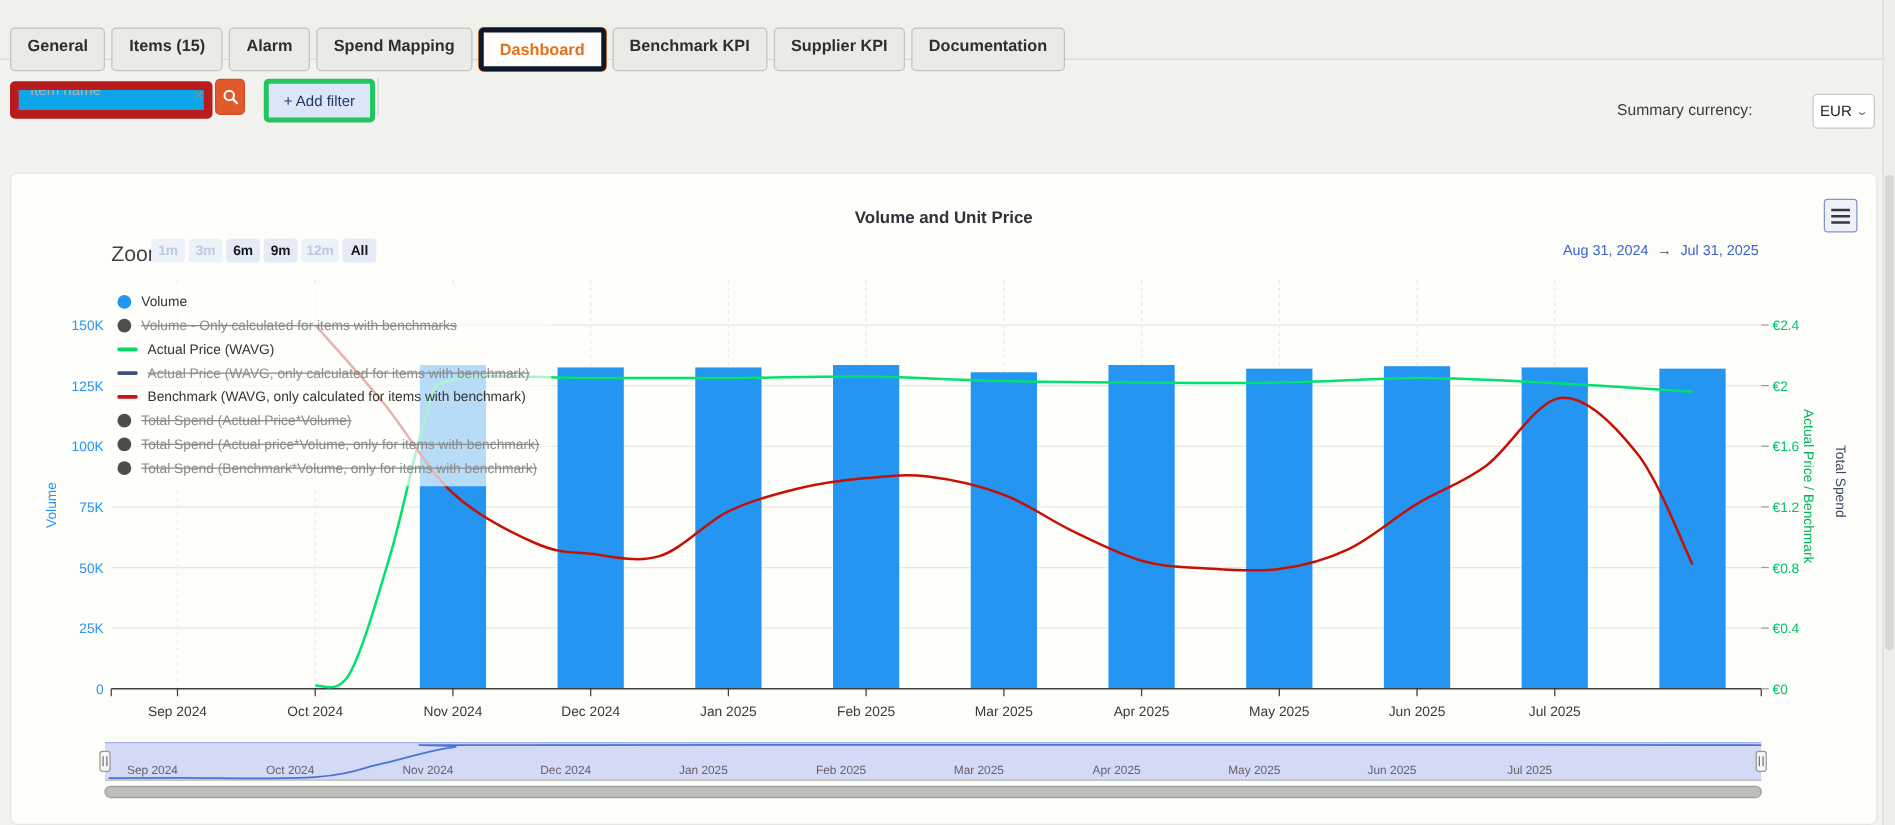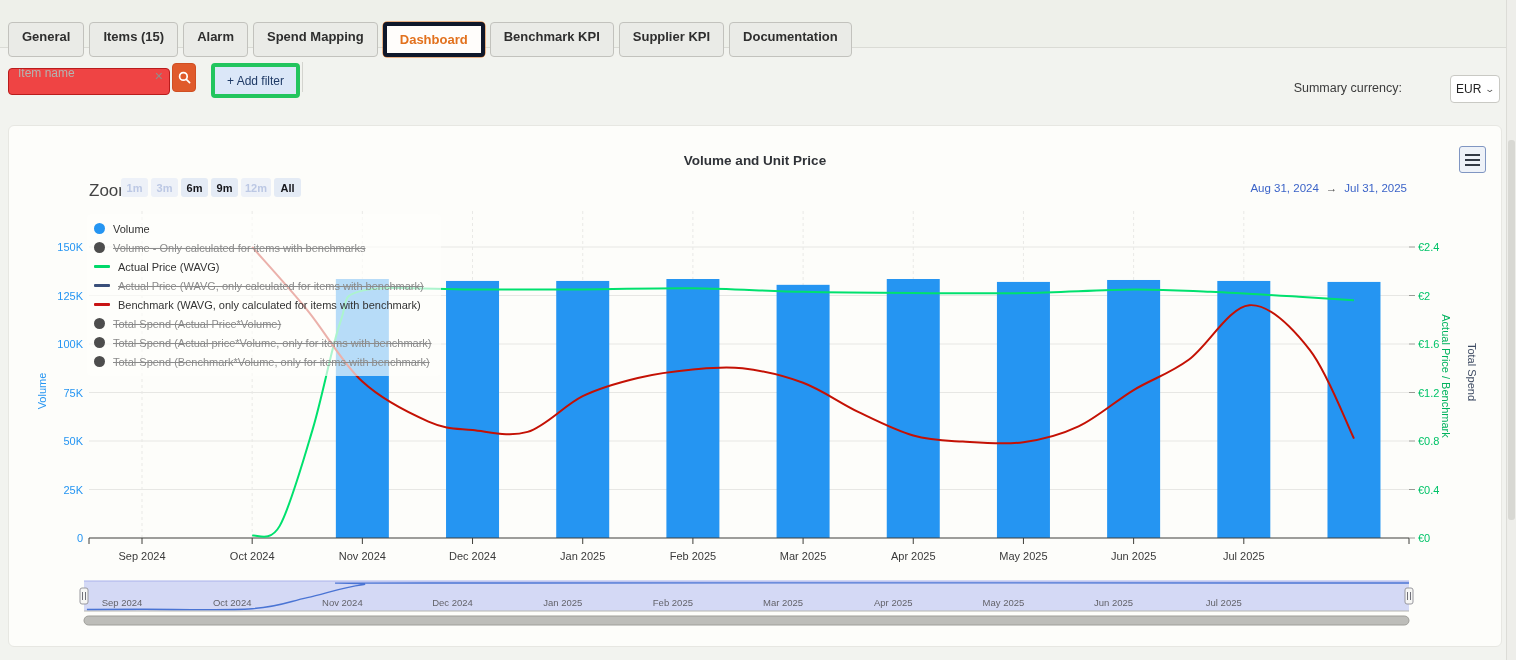--- a/index.html
+++ b/index.html
@@ -10,36 +10,36 @@
     -webkit-font-smoothing:antialiased;
   }
   
   .tab-strip{position:absolute;left:0;top:0;width:100%;height:47px;background:#eef0ea;border-bottom:1px solid #dadbd5;}
   .tabs{position:absolute;left:8px;top:10px;display:flex;gap:5px;}
   .tab{padding:6px 13px;font-size:13px;font-weight:600;color:#2e2e2e;background:#eaebe7;
        border:1px solid #c2c2bd;border-radius:4px;cursor:pointer;white-space:nowrap;margin-top:12px;}
   .tab.active{background:#fffdfb;color:#e2711d;border:4px solid #0f172a;box-shadow:0 0 0 .5px #e2711d;}
   
   .search-wrap{position:absolute;left:8px;top:63px;width:162px;height:27px;}
-  .search-input{width:100%;height:100%;box-sizing:border-box;border:1px solid #b91c1c;border-radius:4px;
-       padding:0 24px 16px 9px;font-size:12px;color:#333;background:#ef4444;outline:none;font-family:"Liberation Sans",sans-serif;}
+  .search-input{width:100%;height:100%;box-sizing:border-box;border:7px solid #b91c1c;border-radius:4px;
+       padding:0 24px 16px 9px;font-size:12px;color:#333;background:#0ea5e9;outline:none;font-family:"Liberation Sans",sans-serif;}
   .search-input::placeholder{color:#b4b4b0;}
   .clear-x{position:absolute;right:7px;top:5px;font-size:14px;color:#8f8f8b;line-height:16px;cursor:pointer;}
   .search-btn{position:absolute;left:172px;top:63px;width:22px;height:27px;background:#e05a2b;border:1px solid #cf4f22;
        border-radius:4px;color:#fff;display:flex;align-items:center;justify-content:center;cursor:pointer;}
   .search-btn svg{display:block;}
   .add-filter-btn{position:absolute;left:211px;top:63px;height:27px;padding:0 12px;background:#dbe7f8;border:4px solid #22c55e;
        border-radius:4px;font-size:12px;font-weight:500;color:#1f3a66;display:flex;align-items:center;cursor:pointer;}
   .filter-divider{position:absolute;left:302px;top:62px;width:1px;height:30px;background:#d4d4cf;}
   .currency-label{position:absolute;right:114px;top:81px;font-size:12.5px;color:#3c3c3c;}
   .currency-select{position:absolute;right:16px;top:75px;width:48px;height:26px;background:#fff;border:1px solid #c9c9c4;
        border-radius:4px;font-size:12px;color:#222;display:flex;align-items:center;justify-content:center;gap:5px;cursor:pointer;}
   .currency-select .chev{font-size:9px;color:#555;transform:scaleX(1.4);}
   
-  .card{position:absolute;left:8px;top:125px;width:1494px;height:522px;background:#fdfdfa;
+  .card{position:absolute;left:8px;top:138px;width:1494px;height:522px;background:#fdfdfa;
         border:1px solid #e7e7e2;border-radius:6px;box-sizing:border-box;}
   .chart-title{position:absolute;left:0;top:27px;width:100%;text-align:center;font-size:13.5px;font-weight:700;color:#303338;}
   .menu-btn{position:absolute;left:1450px;top:20px;width:25px;height:25px;background:#eef2f8;border:1px solid #8096c2;
         border-radius:3px;display:flex;flex-direction:column;align-items:center;justify-content:center;gap:3px;cursor:pointer;}
   .menu-btn i{display:block;width:15px;height:2px;background:#333a44;}
   .zoom-label{position:absolute;left:80px;top:55px;font-size:17px;color:#444;}
   .zoom-buttons{position:absolute;left:112px;top:52px;display:flex;gap:3px;}
   .zbtn{min-width:27px;height:19px;padding:0 4px;box-sizing:border-box;background:#e4ebf5;border-radius:3px;
         font-size:11px;font-weight:600;color:#15161b;display:flex;align-items:center;justify-content:center;cursor:pointer;}
   .zbtn.disabled{color:#bcc8e4;background:#edf1f8;cursor:default;}

